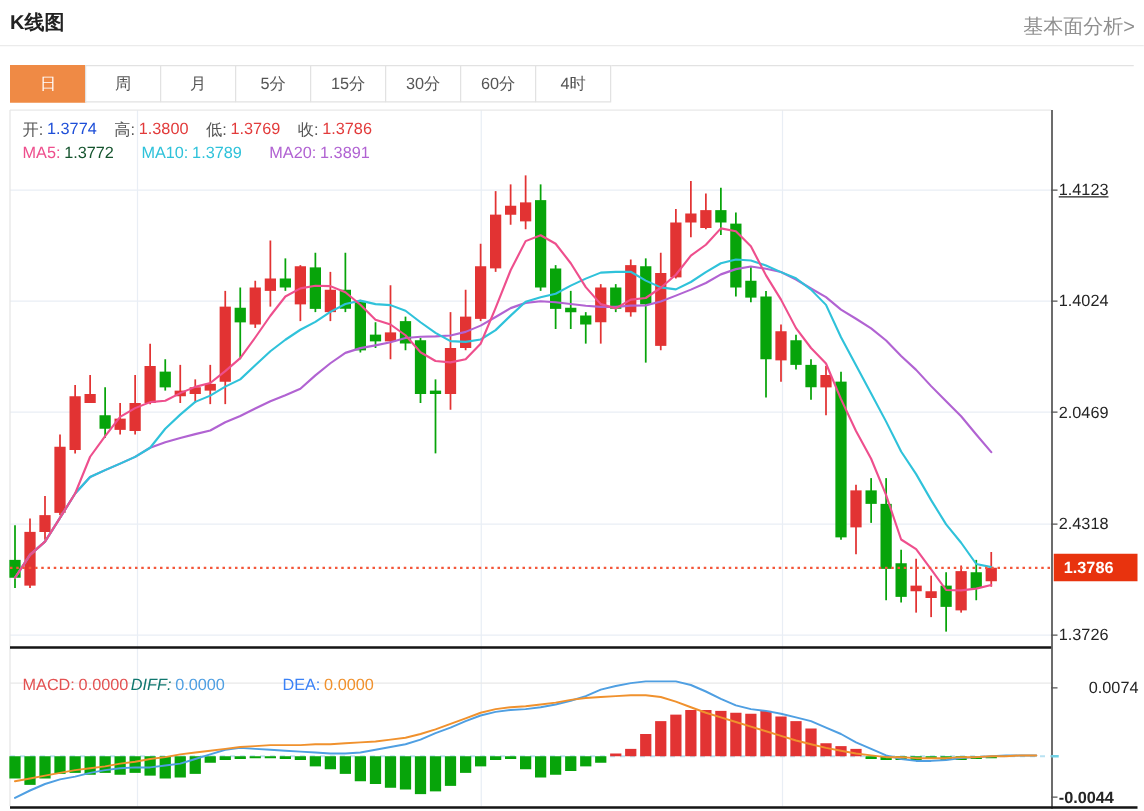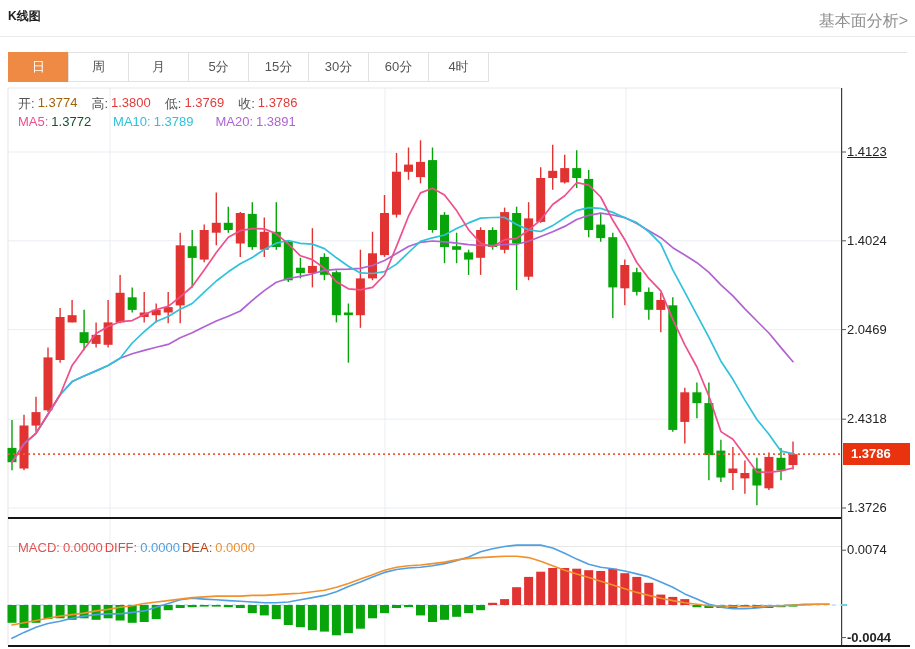--- a/index.html
+++ b/index.html
@@ -1,18 +1,18 @@
 <!DOCTYPE html>
 <html><head>
 <meta charset="utf-8">
 <style>
   html,body{margin:0;padding:0;background:#fff;}
   body{position:relative;width:915px;height:649px;overflow:hidden;
        font-family:"Liberation Sans","DejaVu Sans",sans-serif;}
-  .page-title{position:absolute;left:8px;top:8px;font-size:12px;font-weight:bold;color:#222;}
+  .page-title{position:absolute;left:8px;top:8px;font-size:16px;font-weight:bold;color:#222;}
   .fund-link{position:absolute;right:7px;top:11px;font-size:16px;color:#8f8f8f;cursor:pointer;}
   .title-divider{position:absolute;left:0;top:36px;width:915px;height:0;border-top:1px solid #ebebeb;}
   .tabbar{position:absolute;left:8px;top:52px;display:flex;}
   .tab{box-sizing:border-box;width:61px;height:30px;margin-left:-1px;line-height:28px;
        text-align:center;font-size:13px;color:#555;background:#fff;border:1px solid #e2e2e2;cursor:pointer;}
   .tab:first-child{margin-left:0;}
   .tab.active{background:#ef8a45;border-color:#ef8a45;color:#fff;}
   .tabbar-ext{position:absolute;left:489px;top:52px;width:418px;height:0;border-top:1px solid #e2e2e2;}
   #chart-svg{position:absolute;left:0;top:0;}
   .legend-row{position:absolute;display:flex;font-size:13px;white-space:nowrap;}
@@ -273,21 +273,21 @@
     <line x1="841" y1="419.2" x2="846" y2="419.2" stroke="#555"></line>
     <line x1="841" y1="508.0" x2="846" y2="508.0" stroke="#555"></line>
     <line x1="841" y1="550.2" x2="846" y2="550.2" stroke="#555"></line>
     <line x1="841" y1="637.6" x2="846" y2="637.6" stroke="#555"></line>
     <line x1="841" y1="605" x2="847" y2="605" stroke="#6fd0e4" stroke-width="2"></line>
   </svg>
 
 <div class="legend-row legend-ohlc" id="legend-ohlc">
     <span class="legend-item">
       <span style="color: rgb(85, 85, 85);">开:</span>
-      <span style="color: #a16207;">1.3774</span>
+      <span style="color: #1d4ed8;">1.3774</span>
     </span>
     <span class="legend-item">
       <span style="color: rgb(85, 85, 85);">高:</span>
       <span style="color: rgb(226, 59, 59);">1.3800</span>
     </span>
     <span class="legend-item">
       <span style="color: rgb(85, 85, 85);">低:</span>
       <span style="color: rgb(226, 59, 59);">1.3769</span>
     </span>
     <span class="legend-item">
@@ -308,32 +308,32 @@
       <span style="color: rgb(177, 99, 210);">MA20:</span>
       <span style="color: rgb(177, 99, 210);">1.3891</span>
     </span>
   </div>
 <div class="legend-row legend-macd" id="legend-macd">
     <span class="legend-item">
       <span style="color: rgb(227, 82, 82);">MACD:</span>
       <span style="color: rgb(227, 82, 82);">0.0000</span>
     </span>
     <span class="legend-item">
-      <span style="color: #ef4444;">DIFF:</span>
+      <span style="color: #0f766e; font-style: italic;">DIFF:</span>
       <span style="color: rgb(79, 159, 226);">0.0000</span>
     </span>
     <span class="legend-item">
-      <span style="color: #c2410c;">DEA:</span>
+      <span style="color: #3b82f6; margin-left: 44px;">DEA:</span>
       <span style="color: rgb(240, 145, 45);">0.0000</span>
     </span>
   </div>
 
 <div id="axis-labels">
     <div class="axis-label" style="top: 144px; text-decoration: underline;">1.4123</div>
     <div class="axis-label" style="top: 232.776px;">1.4024</div>
     <div class="axis-label" style="top: 321.552px;">2.0469</div>
     <div class="axis-label" style="top: 411.224px;">2.4318</div>
     <div class="axis-label" style="top: 500px;">1.3726</div>
-    <div class="axis-label" style="top: 542.24px;">0.0074</div>
+    <div class="axis-label" style="top: 542.24px; margin-left: 24px;">0.0074</div>
     <div class="axis-label" style="top: 629.56px; font-weight: bold;">-0.0044</div>
   </div>
 
 <div class="price-badge" style="top: 443.196px;">1.3786</div>
 
 </body></html>

